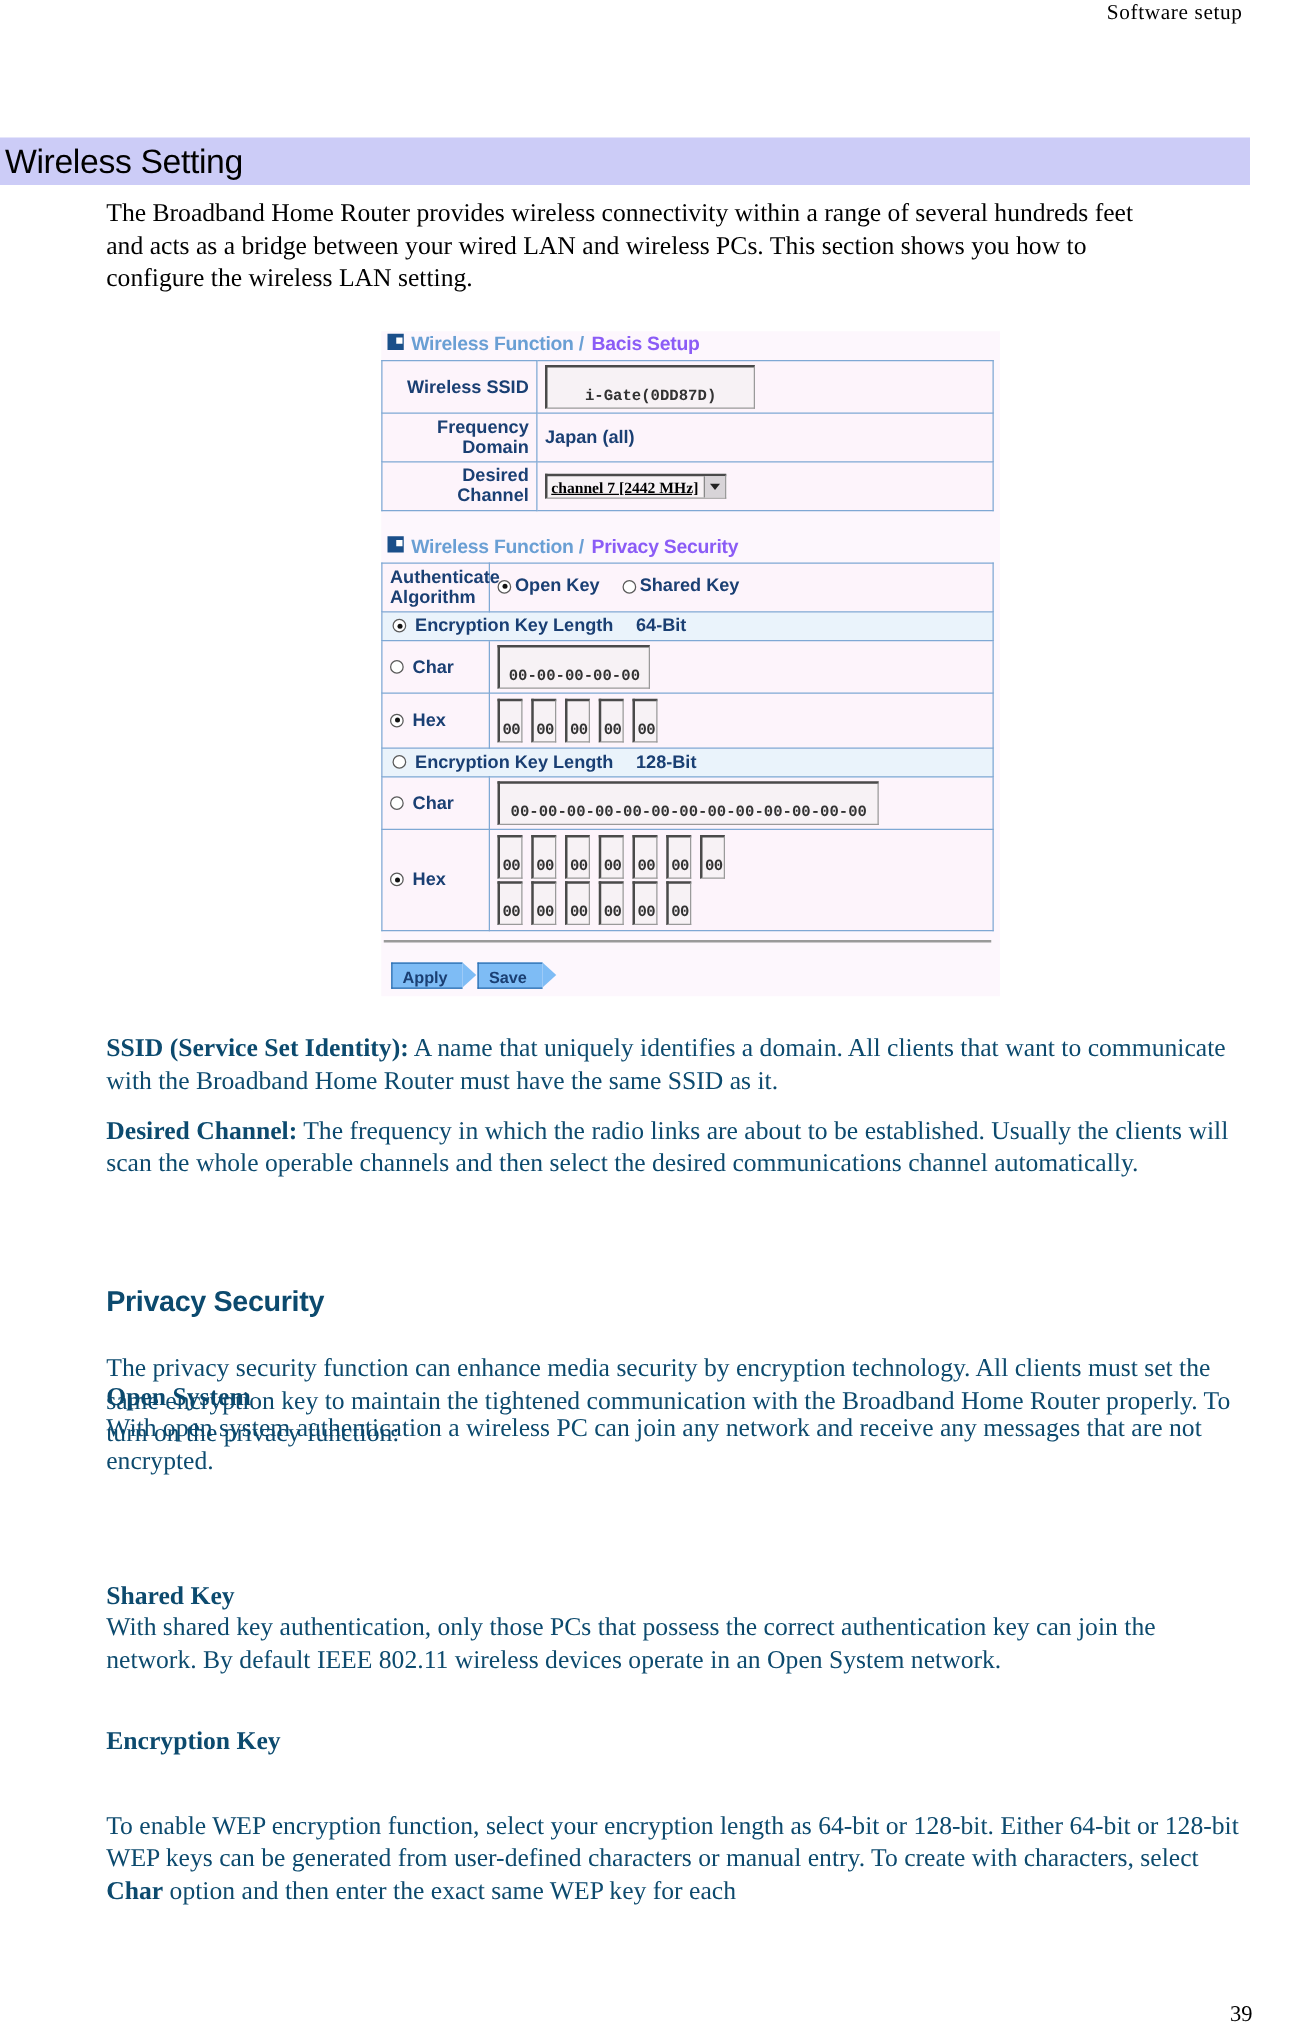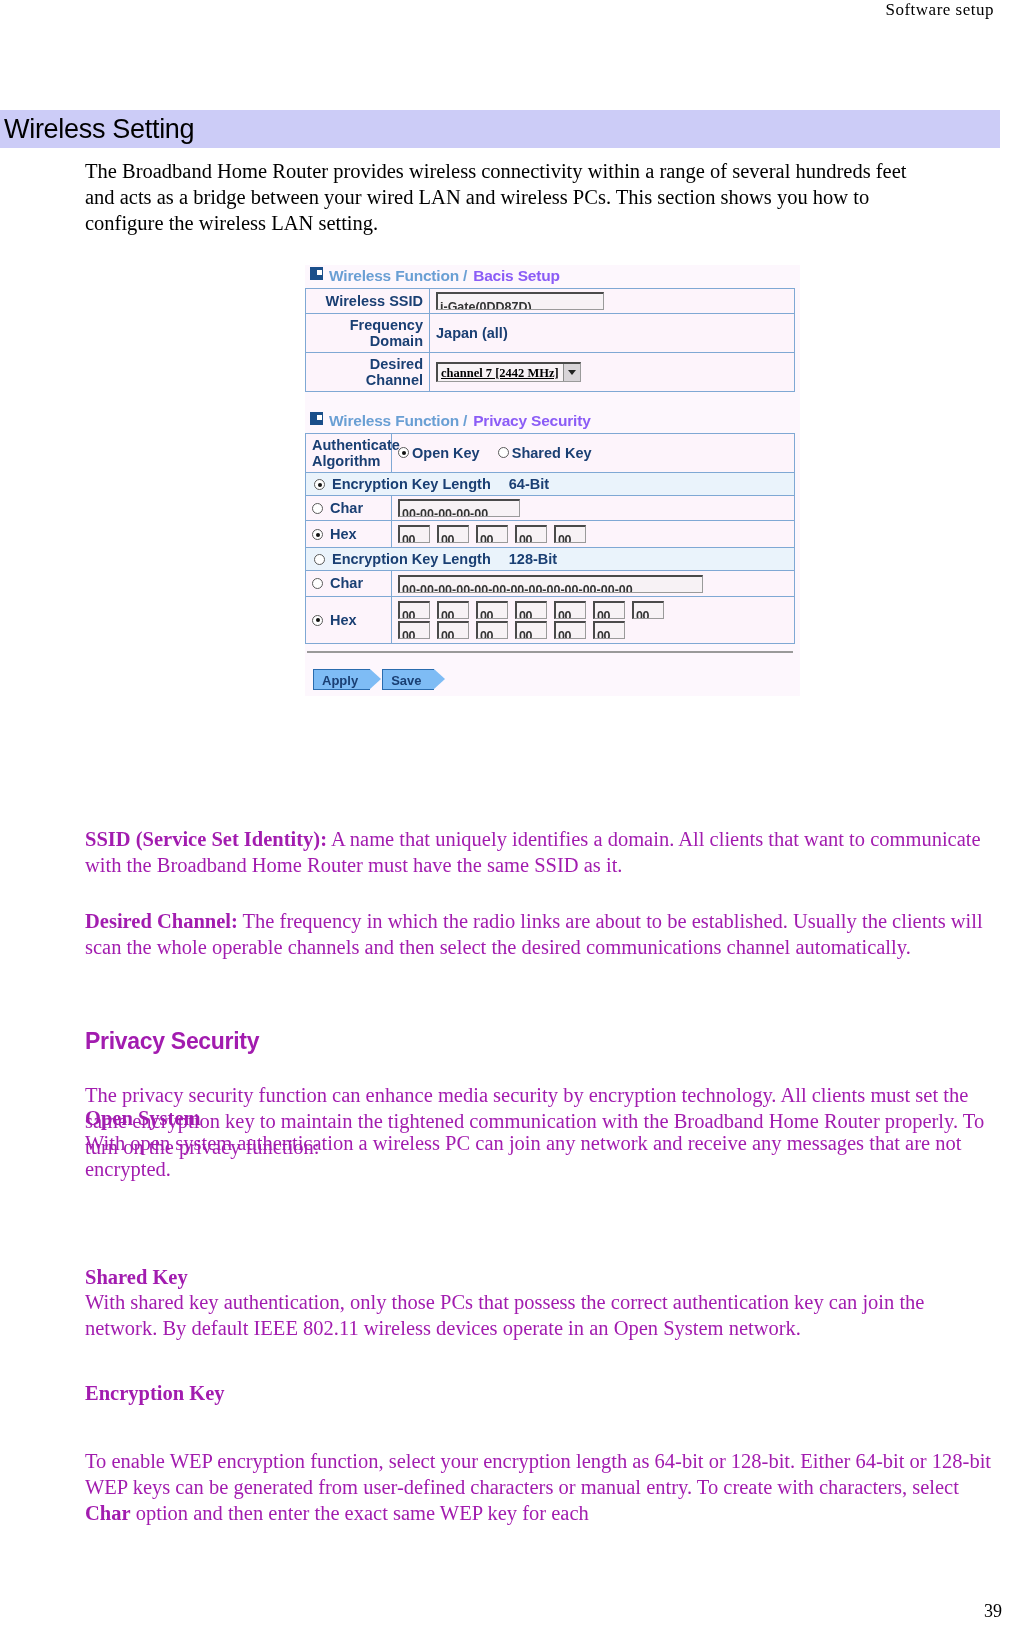--- a/index.html
+++ b/index.html
@@ -113,39 +113,40 @@
   td.lbl-narrow { width: 60px; background: #eaf3fb; }
   td.val { background: #fdf4fb; }
   td.plain { color: #111; }
   tr.section-row td {
     background: #eaf3fb;
     padding: 3px 6px 3px 8px;
   }
 
   
   .tin {
-    font-family: Liberation Sans, sans-serif;
+    font-family: Liberation Mono, monospace;
     font-size: 12.5px;
     color: #333;
     background: #f7f2f5;
     border: 1px solid #9a9a9a;
     border-top: 2px solid #4a4a4a;
     border-left: 2px solid #4a4a4a;
-    padding: 6px 2px;
+    padding: 16px 2px;
     height: 18px;
     line-height: 15px;
     display: inline-block;
     white-space: nowrap;
     overflow: hidden;
     vertical-align: middle;
+    text-align: center;
   }
   .tin.ssid  { width: 168px; }
   .tin.char64 { width: 122px; }
   .tin.char128 { width: 305px; }
-  .tin.hex { width: 32px; letter-spacing: -0.5px; }
+  .tin.hex { width: 20px; letter-spacing: -0.5px; }
 
   .hexrow { display: flex; gap: 7px; padding: 1px 0; }
 
   .sel-wrap {
     display: inline-flex;
     align-items: stretch;
     border: 1px solid #9a9a9a;
     border-top: 2px solid #4a4a4a;
     border-left: 2px solid #4a4a4a;
     background: #f7f2f5;
@@ -222,21 +223,21 @@
     content: "";
     position: absolute;
     right: -11px; top: -1px;
     width: 0; height: 0;
     border-top: 10.5px solid transparent;
     border-bottom: 10.5px solid transparent;
     border-left: 11px solid #7ebcf5;
   }
 
   
-  .prose { position: absolute; left: 85px; width: 912px; color: #a21caf; }
+  .prose { position: absolute; left: 85px; width: 912px; color: #0c4a6e; }
   .p-block { font-size: 20.5px; line-height: 1.27; margin: 0 0 17px 0; }
   .p-block b { font-weight: bold; }
   .h2 {
     font-family: "Liberation Sans", sans-serif;
     font-size: 23px;
     font-weight: bold;
     margin: 0 0 0 0;
     letter-spacing: -0.3px;
   }
   .h3 { font-size: 20.5px; font-weight: bold; margin: 0; }
@@ -403,21 +404,21 @@
       <div class="tabbtn">Apply</div>
       <div class="tabbtn">Save</div>
     </div>
   </div>
 </div>
 
 <div class="prose" style="top:826px;">
   <p class="p-block"><b>SSID (Service Set Identity):</b><span> A name that uniquely identifies a domain. All clients that want to communicate with the Broadband Home Router must have the same SSID as it.</span></p>
 </div>
 
-<div class="prose" style="top:892px;margin-top:16px;">
+<div class="prose" style="top:892px;">
   <p class="p-block"><b>Desired Channel:</b><span> The frequency in which the radio links are about to be established. Usually the clients will scan the whole operable channels and then select the desired communications channel automatically.</span></p>
 </div>
 
 <div class="prose" style="top:1028px;">
   <h2 class="h2">Privacy Security</h2>
 </div>
 
 <div class="prose" style="top:1082px;">
   <p class="p-block">The privacy security function can enhance media security by encryption technology. All clients must set the same encryption key to maintain the tightened communication with the Broadband Home Router properly. To turn on the privacy function:</p>
 </div>

